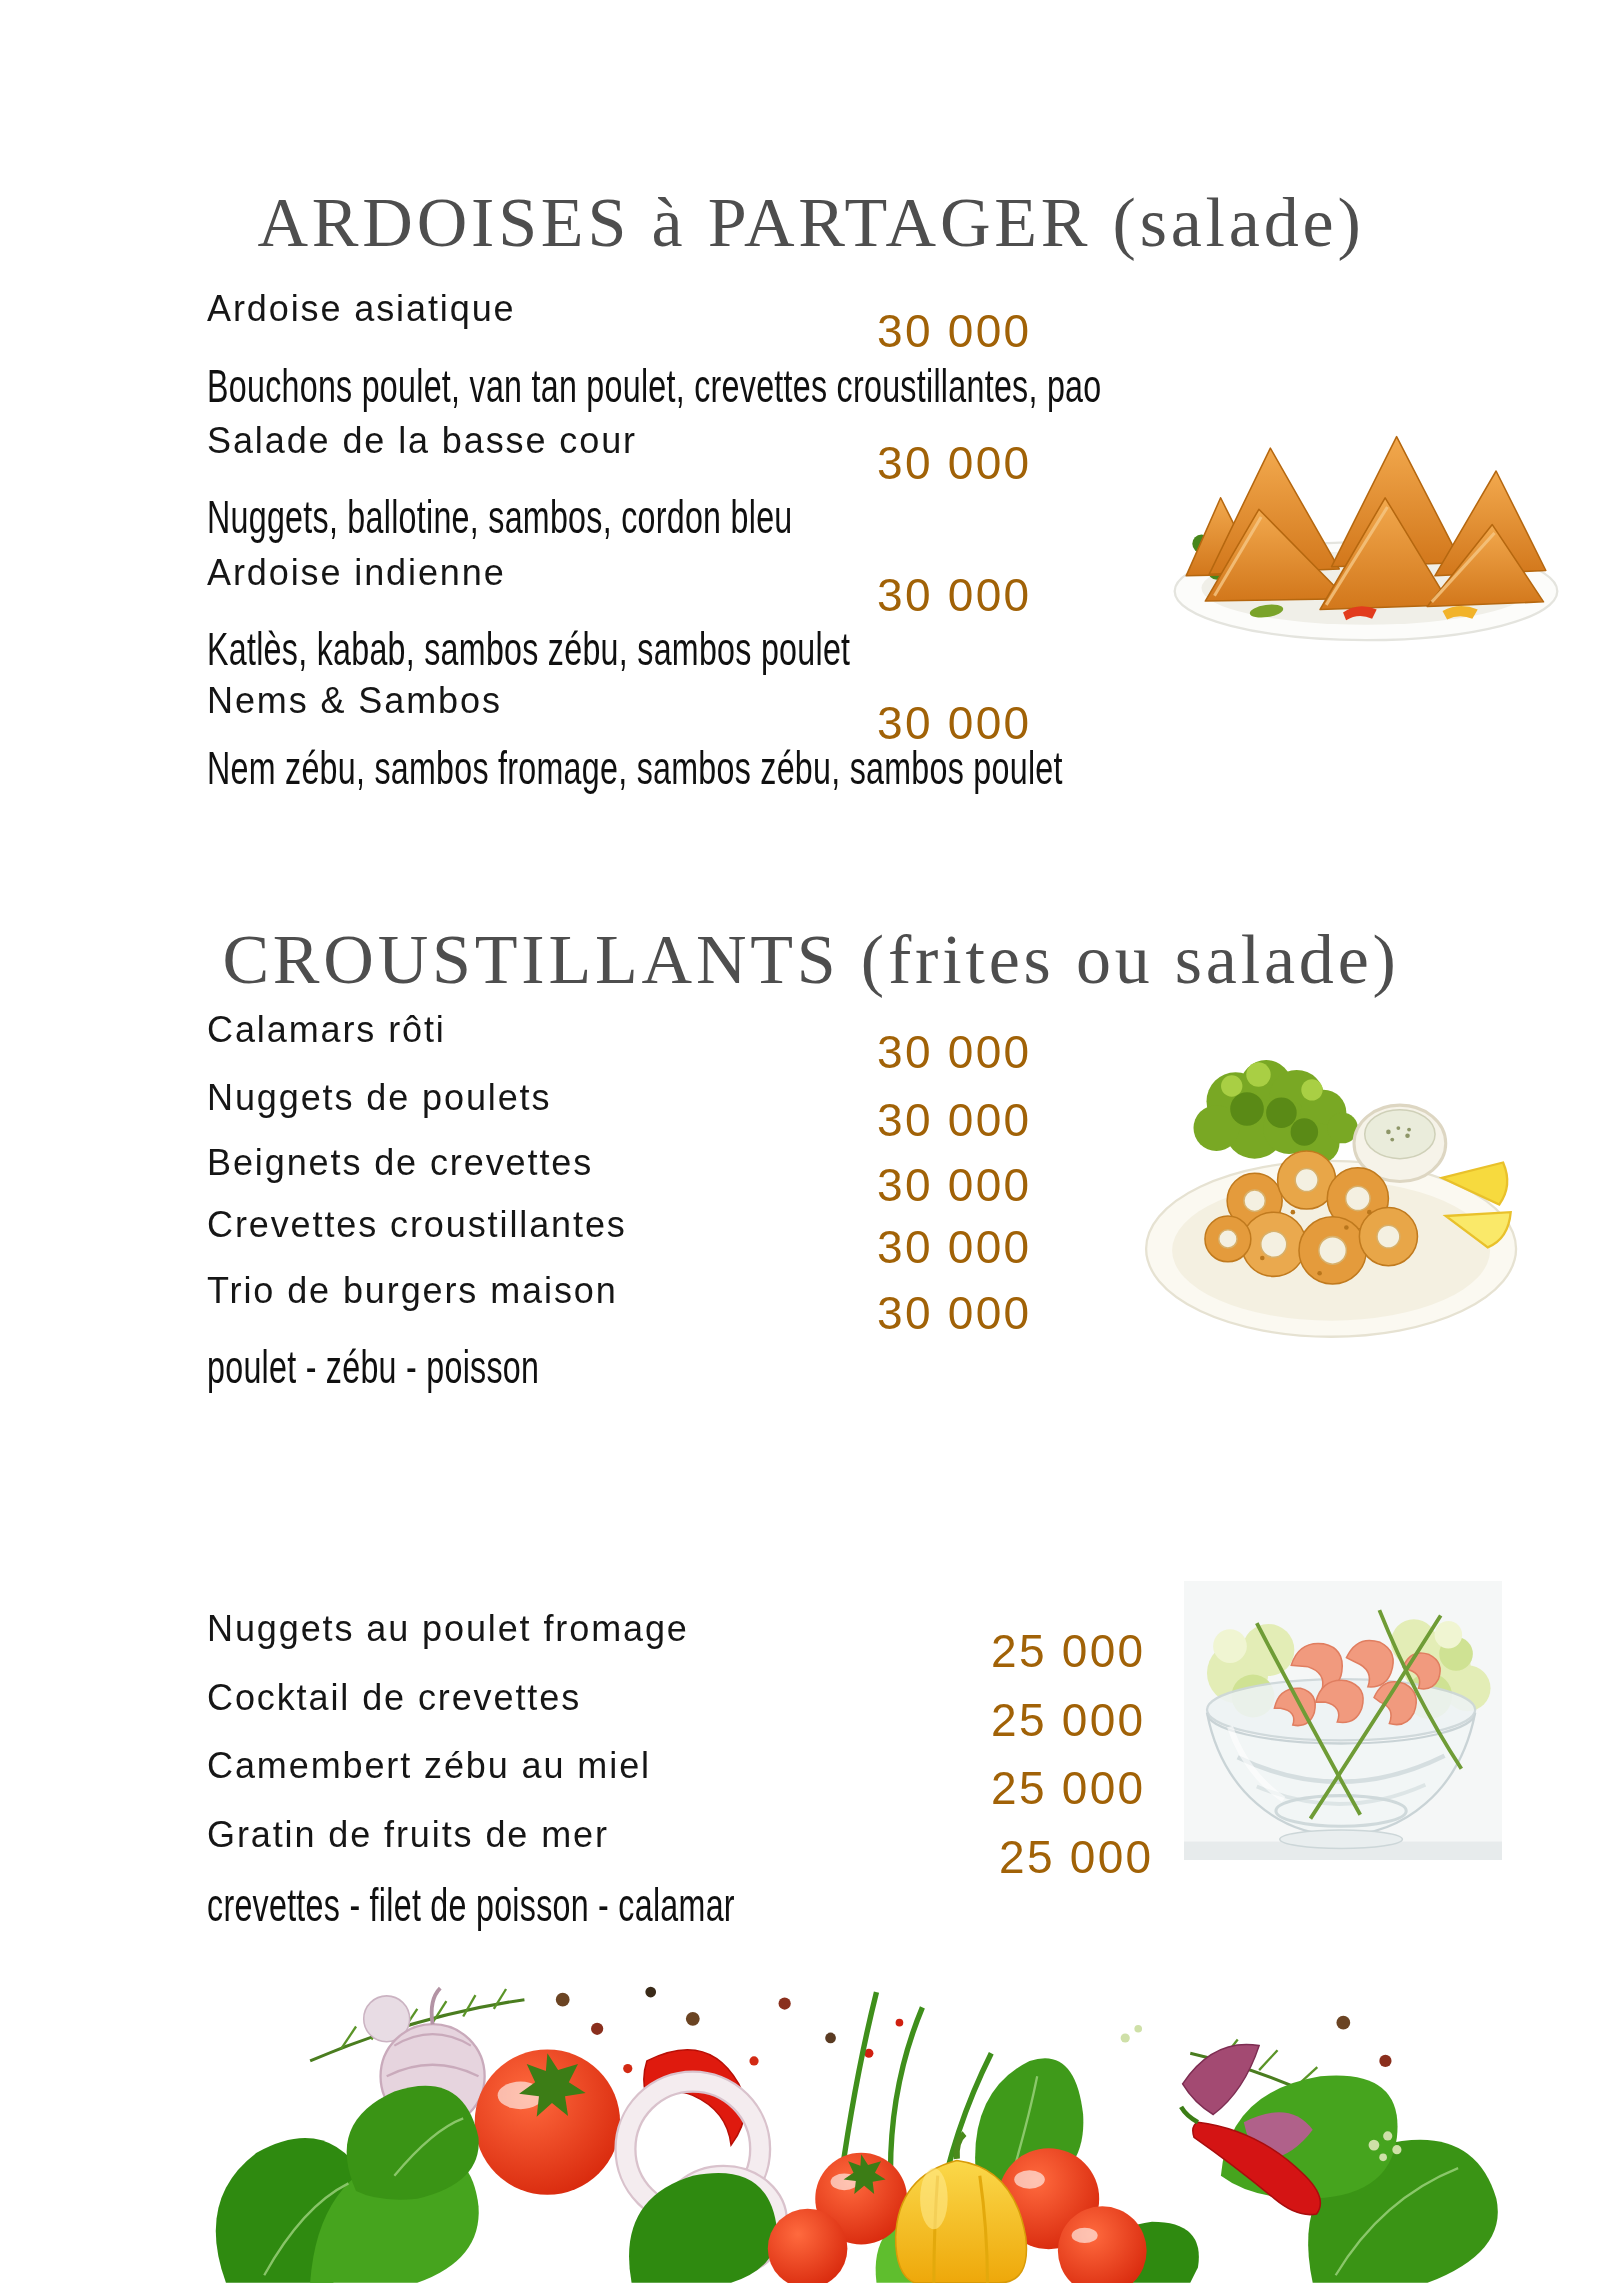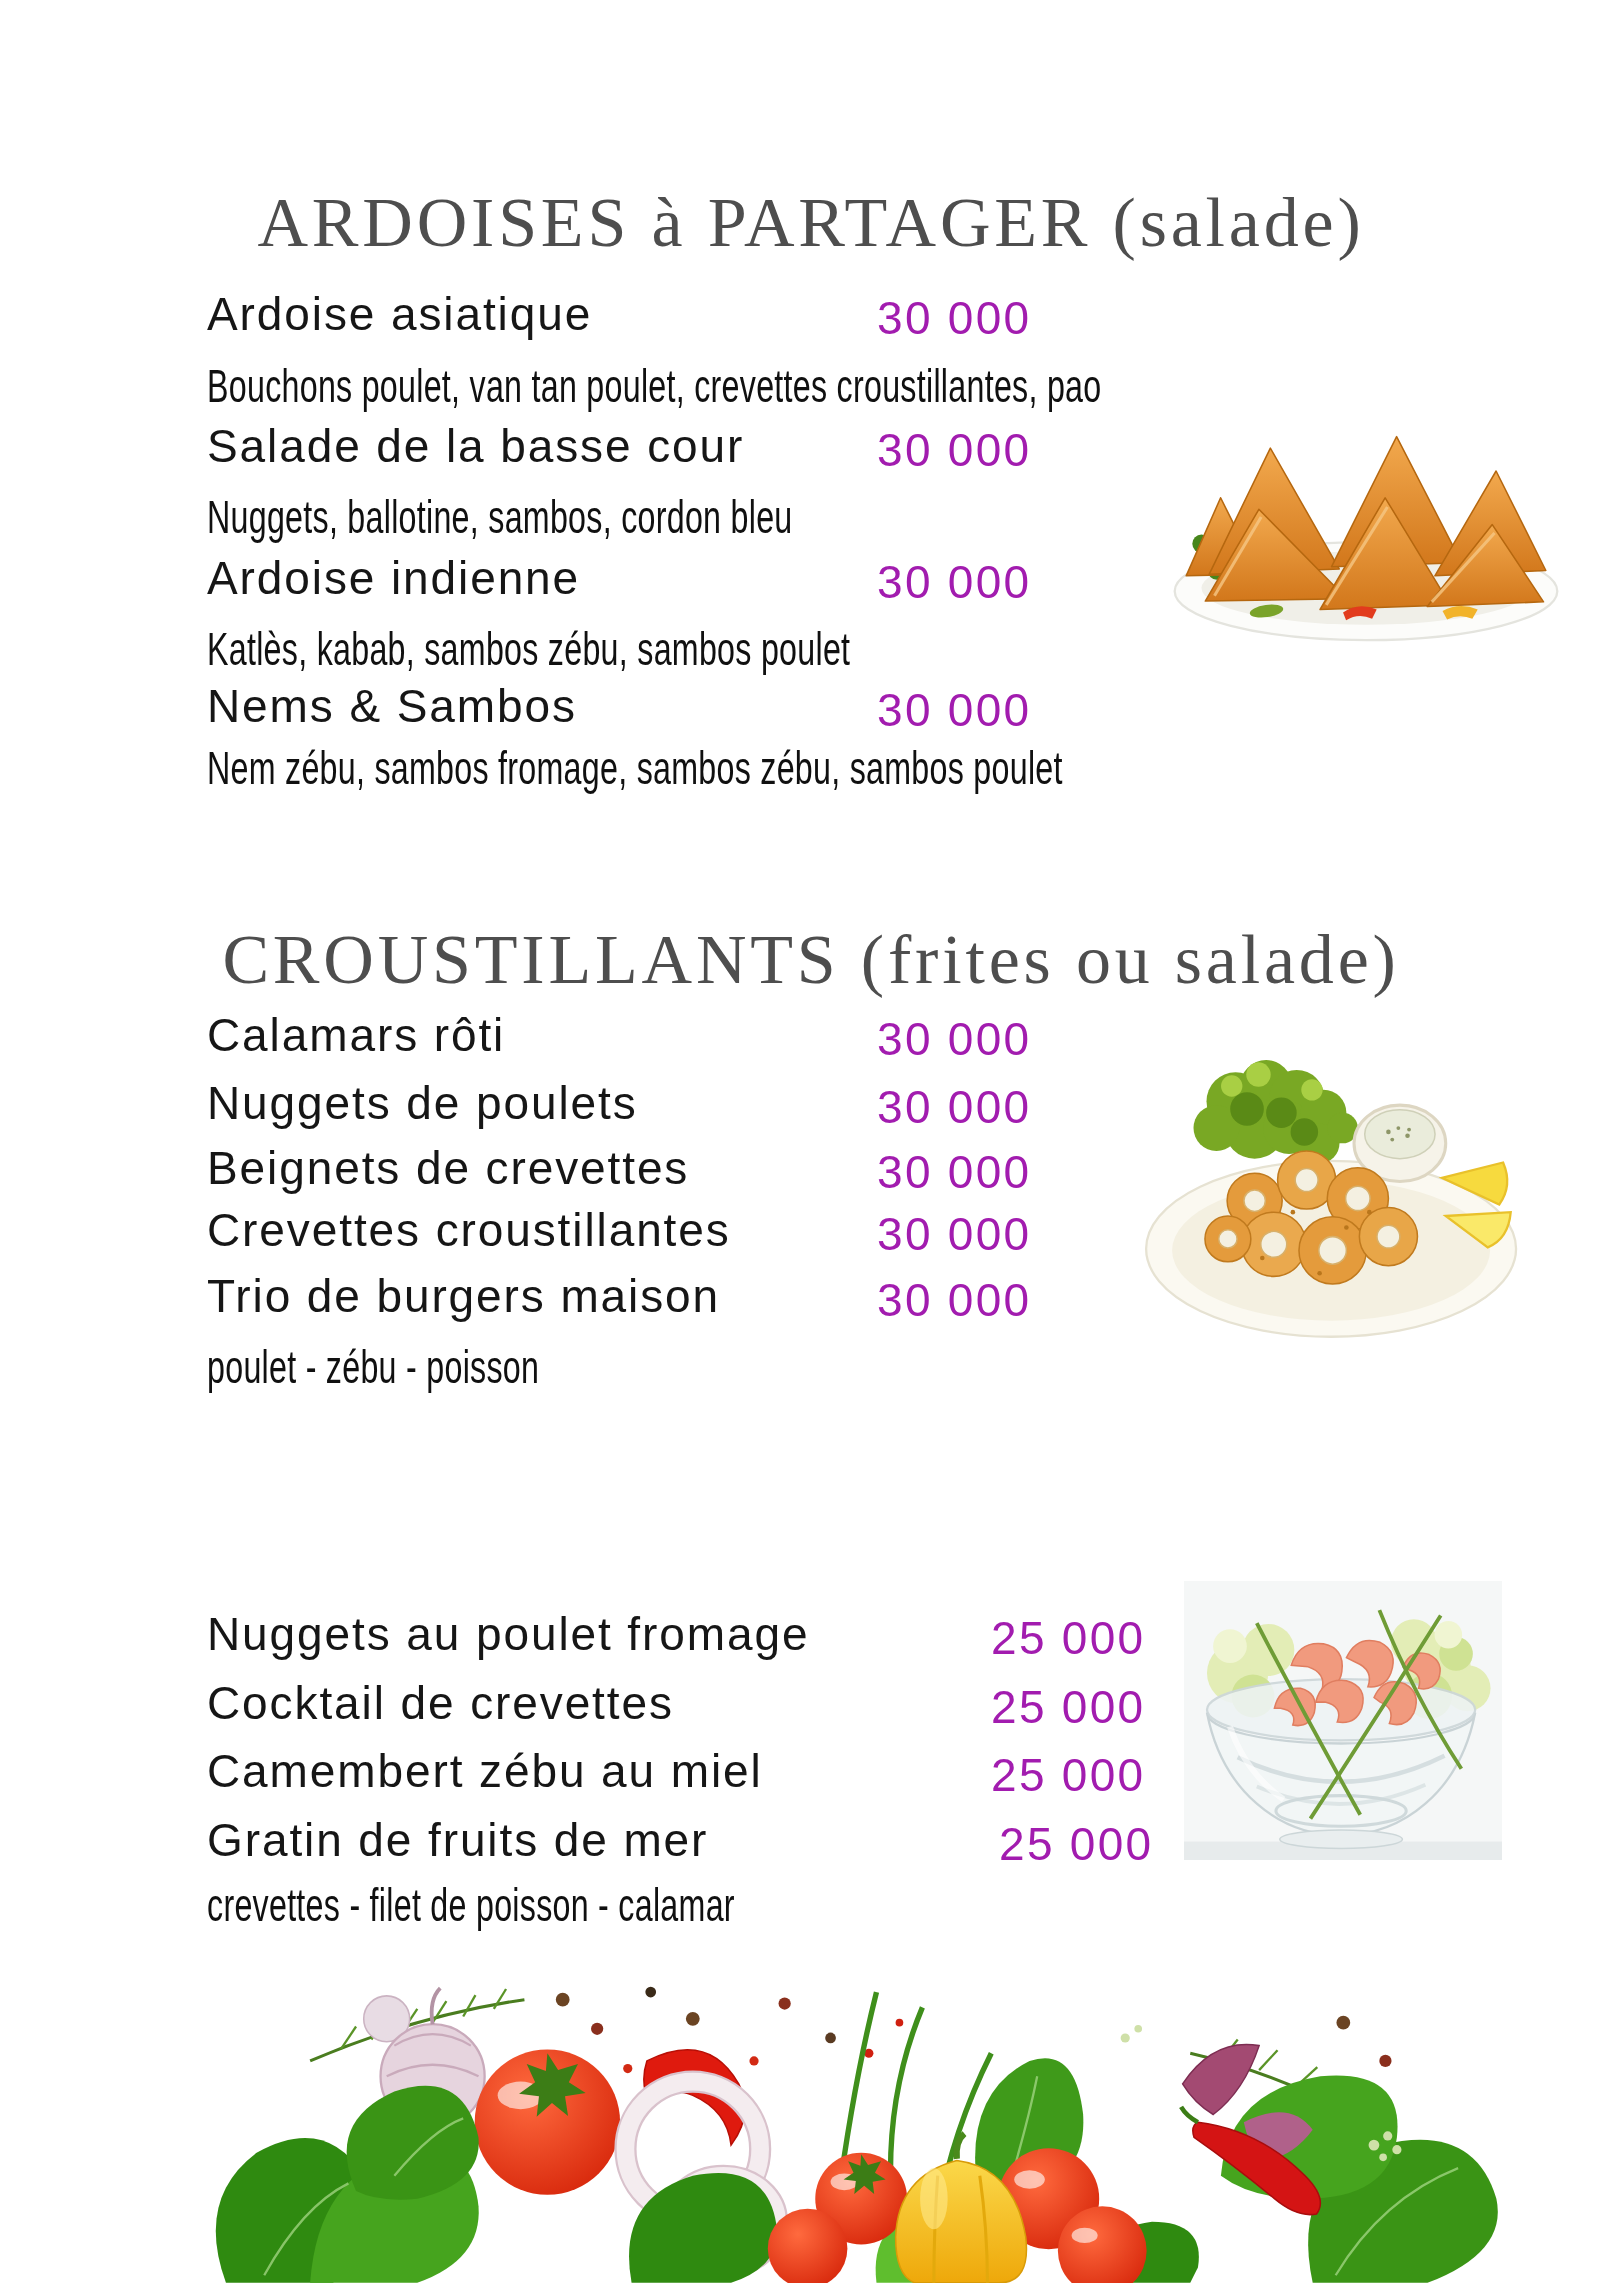--- a/index.html
+++ b/index.html
@@ -18,29 +18,29 @@
     font-family:"Liberation Serif",serif;
     font-weight:400;
     font-size:70px;line-height:1.0;
     letter-spacing:3.8px;
     color:#4e4e4e;
     white-space:nowrap;
   }
   .row{position:absolute;left:207px;height:51px;white-space:nowrap;}
   .iname{
     display:inline-block;
-    font-size:46px;line-height:1.0;
+    font-size:36px;line-height:1.0;
     letter-spacing:1.9px;
     font-weight:400;color:#161616;
   }
   .iprice{
-    position:absolute;top:4px;
+    position:absolute;top:17px;
     font-size:46px;line-height:1.0;
     letter-spacing:2.3px;
-    font-weight:400;color:#a21caf;
+    font-weight:400;color:#a16207;
     white-space:nowrap;
   }
   .desc{
     position:absolute;left:207px;
     font-size:46px;line-height:1.0;
     letter-spacing:0.4px;
     font-weight:400;color:#101010;
     white-space:nowrap;
     transform:scaleX(0.70);
     transform-origin:left top;

